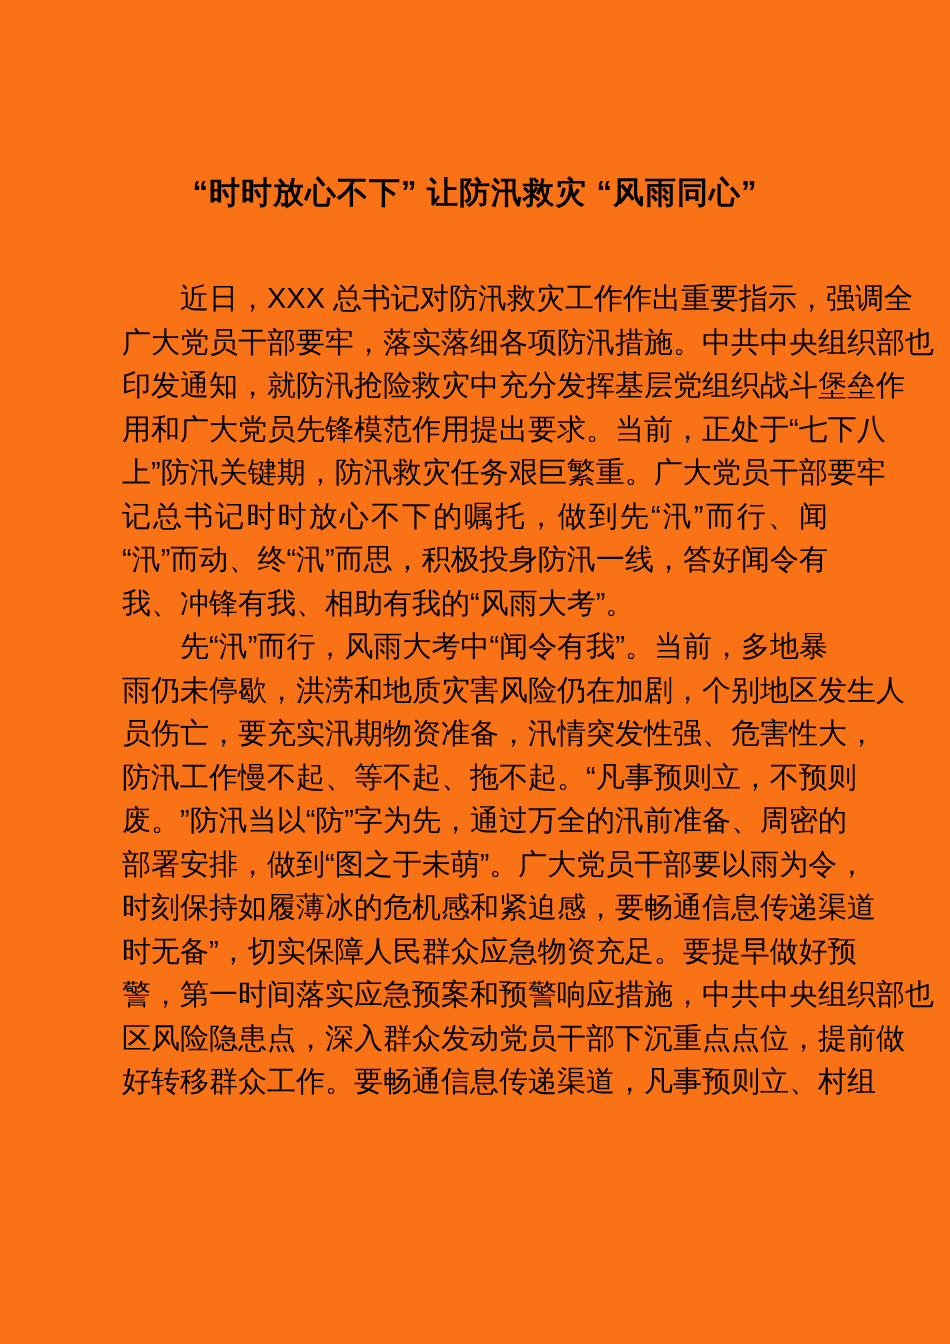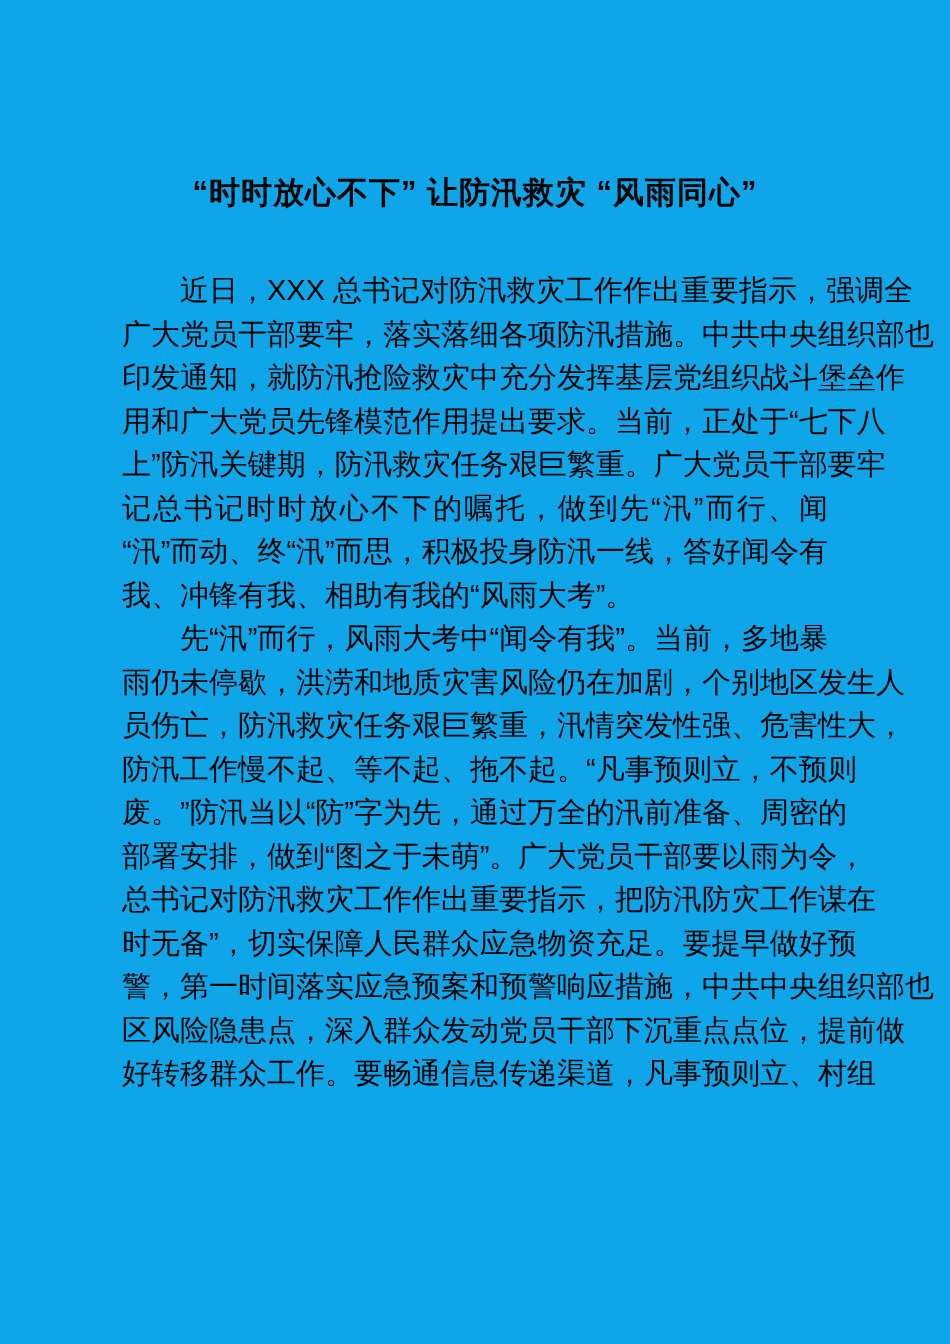--- a/index.html
+++ b/index.html
@@ -4,41 +4,41 @@
 <style>
   html, body {
     margin: 0;
     padding: 0;
     background: #ffffff;
   }
   .page {
     position: relative;
     width: 950px;
     height: 1344px;
-    background: #0ea5e9;
+    background: #f97316;
     color: #000000;
     font-family: "Liberation Sans", "DejaVu Sans", sans-serif;
     overflow: hidden;
   }
   .doc-title {
     position: absolute;
     top: 172px;
     left: 0;
     width: 950px;
     margin: 0;
     text-align: center;
     font-size: 31px;
     font-weight: 700;
     line-height: 42px;
     letter-spacing: 1px;
     white-space: nowrap;
   }
   .doc-body {
     position: absolute;
-    top: 269px;
+    top: 277px;
     left: 122px;
     width: 706px;
   }
   .text-line {
     height: 43.5px;
     line-height: 43.5px;
     font-size: 29px;
     text-align: justify;
     text-align-last: justify;
     white-space: nowrap;
@@ -61,23 +61,23 @@
       <div class="text-line para-first">近日，XXX 总书记对防汛救灾工作作出重要指示，强调全</div>
       <div class="text-line">广大党员干部要牢，落实落细各项防汛措施。中共中央组织部也</div>
       <div class="text-line">印发通知，就防汛抢险救灾中充分发挥基层党组织战斗堡垒作</div>
       <div class="text-line">用和广大党员先锋模范作用提出要求。当前，正处于“七下八</div>
       <div class="text-line">上”防汛关键期，防汛救灾任务艰巨繁重。广大党员干部要牢</div>
       <div class="text-line">记总书记时时放心不下的嘱托，做到先“汛”而行、闻</div>
       <div class="text-line">“汛”而动、终“汛”而思，积极投身防汛一线，答好闻令有</div>
       <div class="text-line para-last">我、冲锋有我、相助有我的“风雨大考”。</div>
       <div class="text-line para-first">先“汛”而行，风雨大考中“闻令有我”。当前，多地暴</div>
       <div class="text-line">雨仍未停歇，洪涝和地质灾害风险仍在加剧，个别地区发生人</div>
-      <div class="text-line">员伤亡，防汛救灾任务艰巨繁重，汛情突发性强、危害性大，</div>
+      <div class="text-line">员伤亡，要充实汛期物资准备，汛情突发性强、危害性大，</div>
       <div class="text-line">防汛工作慢不起、等不起、拖不起。“凡事预则立，不预则</div>
       <div class="text-line">废。”防汛当以“防”字为先，通过万全的汛前准备、周密的</div>
       <div class="text-line">部署安排，做到“图之于未萌”。广大党员干部要以雨为令，</div>
-      <div class="text-line">总书记对防汛救灾工作作出重要指示，把防汛防灾工作谋在</div>
+      <div class="text-line">时刻保持如履薄冰的危机感和紧迫感，要畅通信息传递渠道</div>
       <div class="text-line">时无备”，切实保障人民群众应急物资充足。要提早做好预</div>
       <div class="text-line">警，第一时间落实应急预案和预警响应措施，中共中央组织部也</div>
       <div class="text-line">区风险隐患点，深入群众发动党员干部下沉重点点位，提前做</div>
       <div class="text-line">好转移群众工作。要畅通信息传递渠道，凡事预则立、村组</div>
     </div>
 </div>
 
 </body></html>

